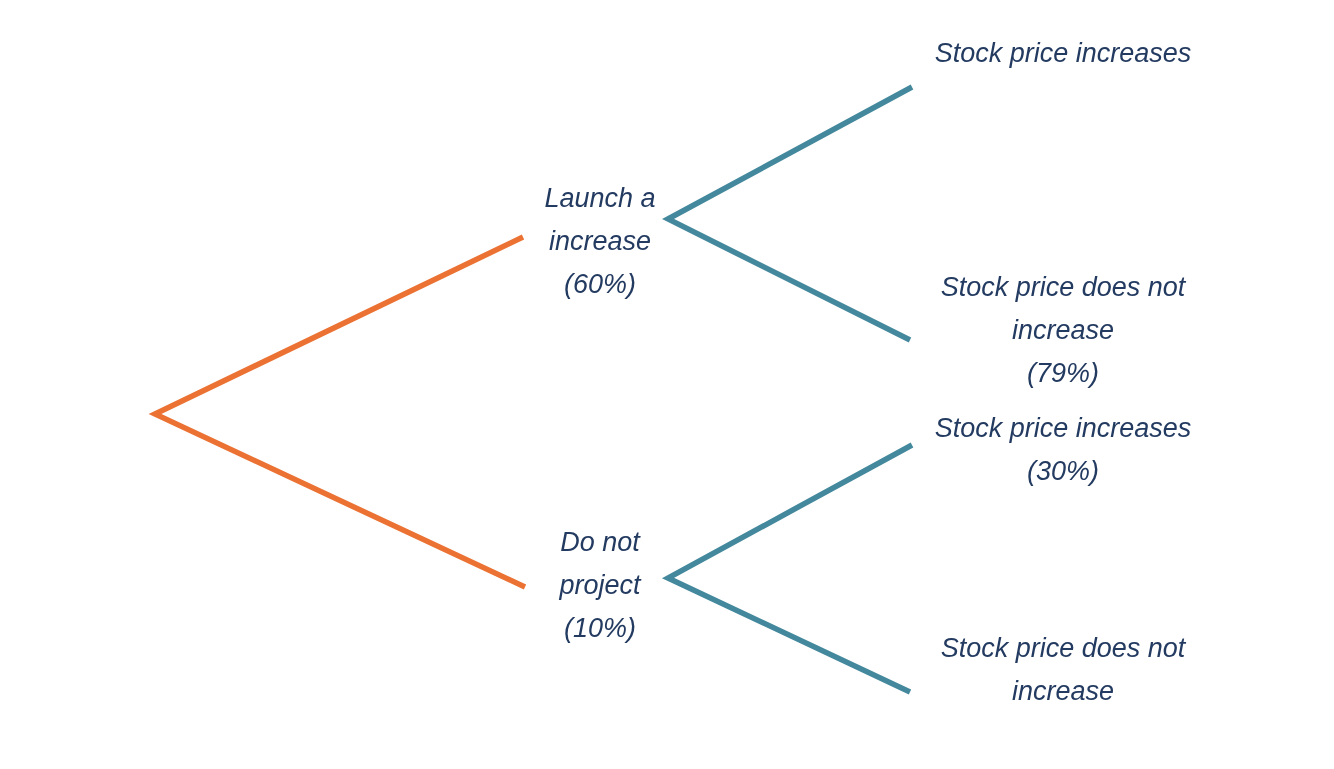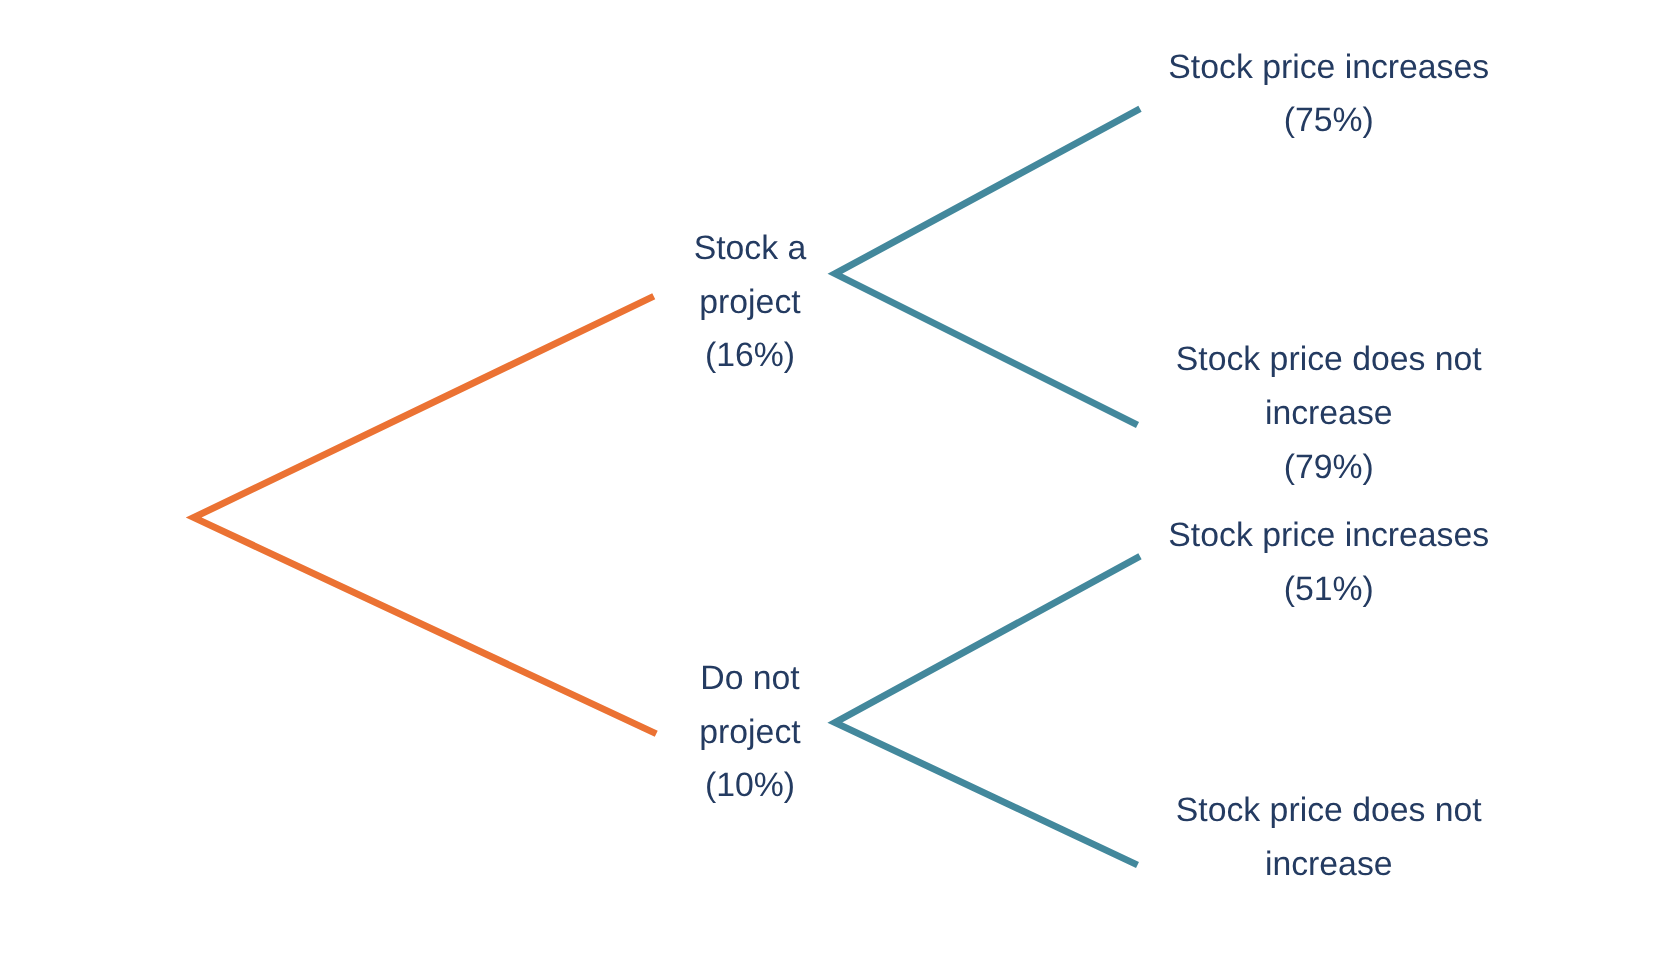--- a/index.html
+++ b/index.html
@@ -20,20 +20,21 @@
     left: 0;
     top: 0;
   }
   .node {
     position: absolute;
     text-align: center;
     color: #243b61;
     font-size: 27px;
     line-height: 43px;
     font-weight: 400;
+    font-style: italic;
   }
   .node .np {
     display: block;
   }
   
   .node-launch   { left: 520px; top: 177px; width: 160px; }
   .node-nolaunch { left: 545px; top: 521px; width: 110px; }
   .node-leaf1    { left: 898px; top: 32px;  width: 330px; }
   .node-leaf2    { left: 898px; top: 266px; width: 330px; }
   .node-leaf3    { left: 898px; top: 407px; width: 330px; }
@@ -44,41 +45,40 @@
 
 <div id="page">
 
   <svg id="tree-svg" width="1334" height="769" viewBox="0 0 1334 769">
     <polyline points="523,237 155,414 525,587" fill="none" stroke-width="5.5" stroke-linejoin="miter" stroke="#eb7233"></polyline>
     <polyline points="912,87 668,219 910,340" fill="none" stroke-width="5.5" stroke-linejoin="miter" stroke="#43889c"></polyline>
     <polyline points="912,445 668,578 910,692" fill="none" stroke-width="5.5" stroke-linejoin="miter" stroke="#43889c"></polyline>
   </svg>
 
   <div class="node node-launch">
-    <span class="nl">Stock a project</span>
-    <span class="np">(16%)</span>
+    <span class="nl">Launch a increase</span>
+    <span class="np">(60%)</span>
   </div>
 
   <div class="node node-nolaunch">
     <span class="nl">Do not project</span>
     <span class="np">(10%)</span>
   </div>
 
   <div class="node node-leaf1">
     <span class="nl">Stock price increases</span>
-    <span class="np">(75%)</span>
   </div>
 
   <div class="node node-leaf2">
     <span class="nl">Stock price does not increase</span>
     <span class="np">(79%)</span>
   </div>
 
   <div class="node node-leaf3">
     <span class="nl">Stock price increases</span>
-    <span class="np">(51%)</span>
+    <span class="np">(30%)</span>
   </div>
 
   <div class="node node-leaf4">
     <span class="nl">Stock price does not increase</span>
   </div>
 
 </div>
 
 </body></html>

